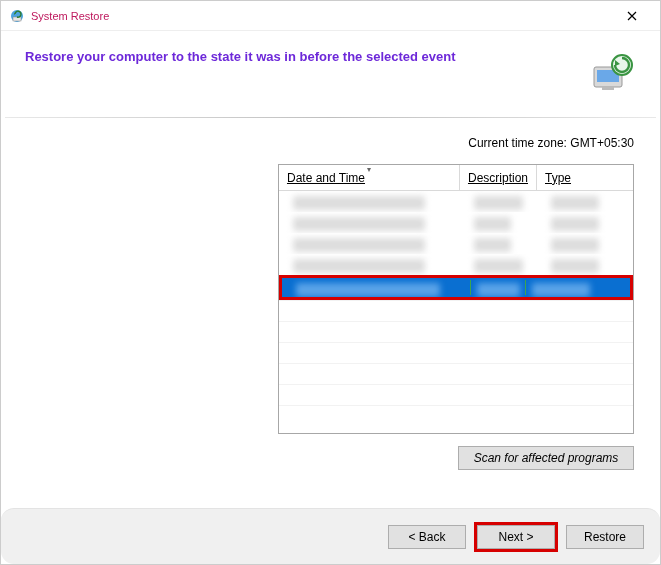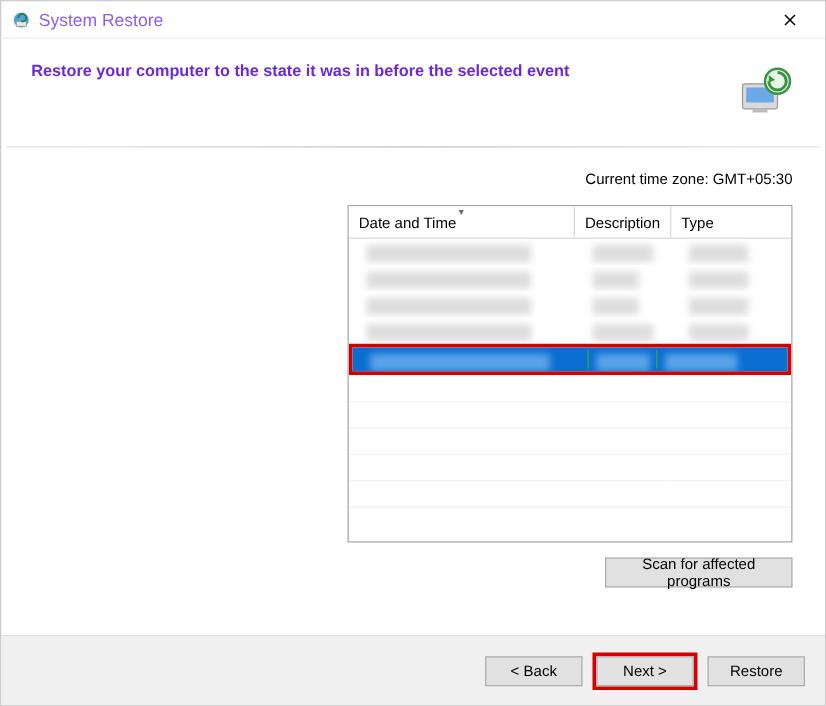--- a/index.html
+++ b/index.html
@@ -26,22 +26,22 @@
     padding: 0 8px;
     border-bottom: 1px solid #eee;
   }
   .titlebar .title-icon {
     width: 16px; height: 16px;
     margin-right: 6px;
     display:flex; align-items:center; justify-content:center;
   }
   .titlebar .title-text {
     flex: 1;
-    font-size: 14px;
-    color: #8b5cf6;
+    font-size: 11px;
+    color: #be185d;
   }
   .titlebar .close-btn {
     width: 40px; height: 28px;
     display:flex; align-items:center; justify-content:center;
     font-size: 14px;
     color:#000;
   }
 
   .header-area {
     padding: 18px 24px 20px 24px;
@@ -84,21 +84,21 @@
   .grid-head {
     display:flex;
     height: 26px;
     background: #fff;
     border-bottom: 1px solid #d9d9d9;
   }
   .gh {
     border-right: 1px solid #d9d9d9;
     padding: 4px 8px;
     font-size: 12px;
-    display:flex; align-items:center;
+    display:flex; align-items:center;text-decoration:underline;
   }
   .gh:last-child { border-right:none; }
   .col-dt { width: 181px; position:relative; }
   .col-desc { flex: 1; }
   .col-type { width: 96px; }
   .sort-caret {
     position:absolute; top:0; left:50%; transform:translateX(-50%);
     font-size:8px; color:#666;
   }
 
@@ -161,29 +161,30 @@
     height: 24px;
     min-width: 78px;
     padding: 0 14px;
     background: #e1e1e1;
     border: 1px solid #adadad;
     font-size: 12px;
     font-family: inherit;
     cursor: pointer;
     display:inline-flex; align-items:center; justify-content:center;
   }
-  .btn-scan { width: 150px; }
+  .btn-scan { width: 176px; font-style: italic; }
 
   .footer {
     height: 56px;
     border-top: 1px solid #e3e3e3;
     background: #f0f0f0;
     display:flex; align-items:center; justify-content:flex-end;
     padding: 0 16px;
     gap: 8px;
+    border-radius: 13px;
   }
   .next-wrap {
     border: 3px solid #d60000;
     padding: 0;
     display:inline-block;
   }
   .next-wrap .btn { margin:0; }
 </style>
 </head>
 <body>

